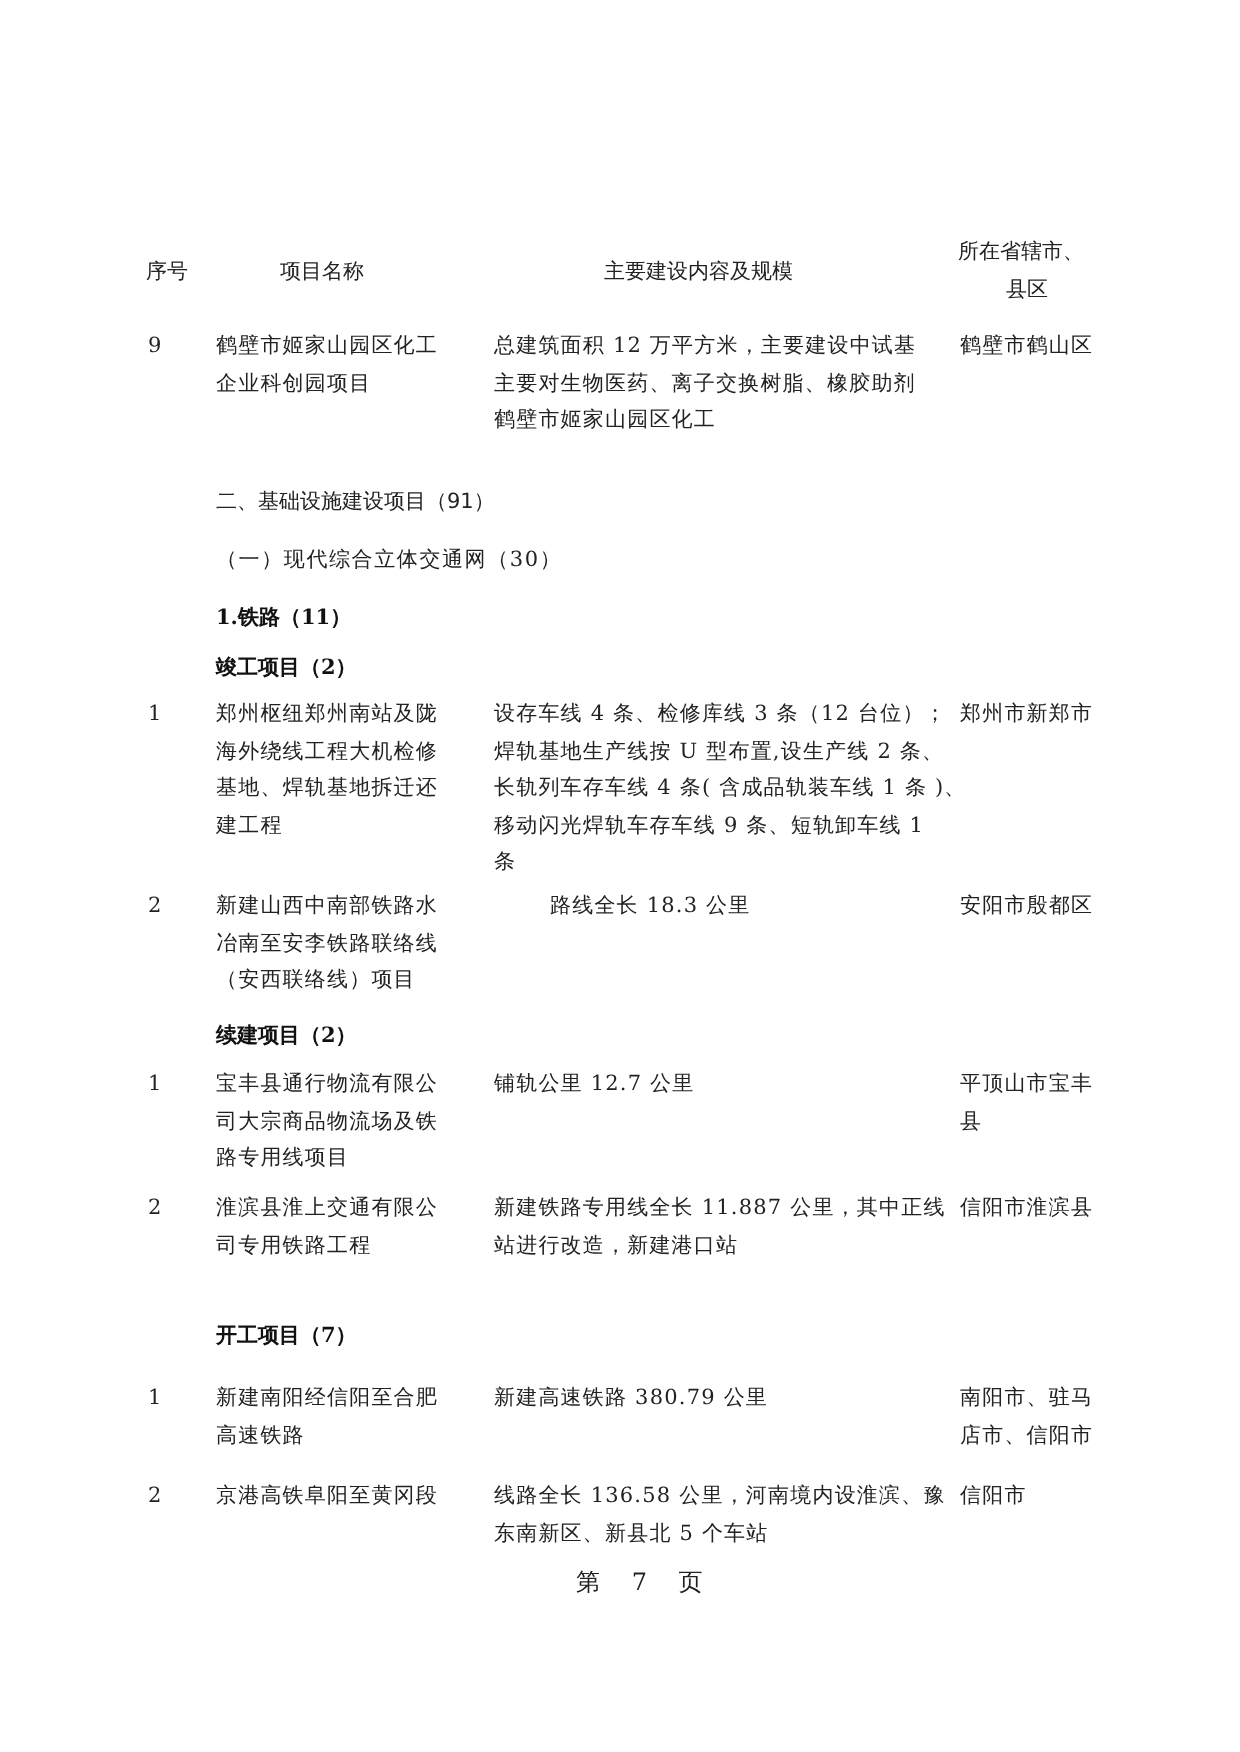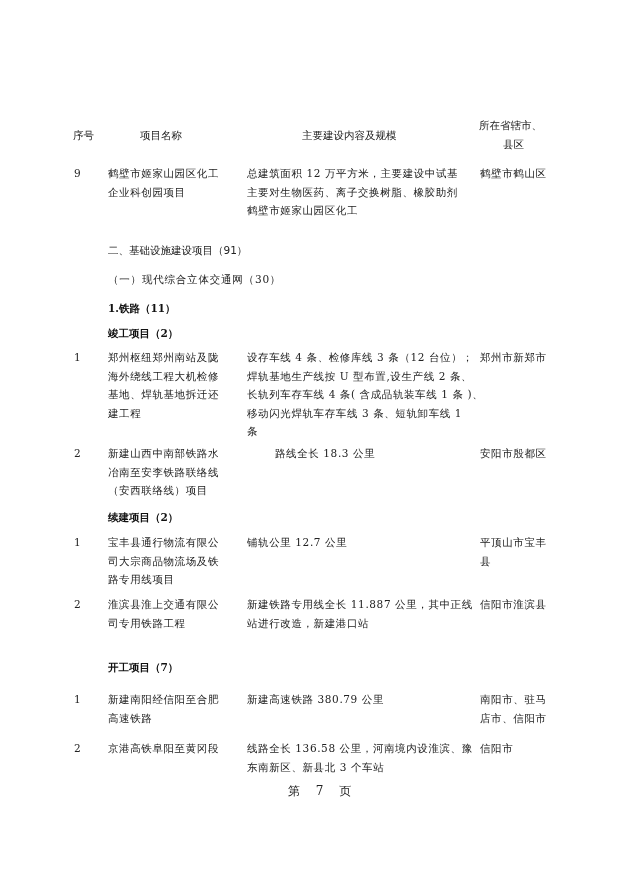--- a/index.html
+++ b/index.html
@@ -47,21 +47,21 @@
 <div class="abs cell" style="left:108px;top:348px;">
   <span class="line">郑州枢纽郑州南站及陇</span>
   <span class="line">海外绕线工程大机检修</span>
   <span class="line">基地、焊轨基地拆迁还</span>
   <span class="line">建工程</span>
 </div>
 <div class="abs cell" style="left:247px;top:348px;">
   <span class="line">设存车线 4 条、检修库线 3 条（12 台位）；</span>
   <span class="line">焊轨基地生产线按 U 型布置,设生产线 2 条、</span>
   <span class="line">长轨列车存车线 4 条( 含成品轨装车线 1 条 )、</span>
-  <span class="line">移动闪光焊轨车存车线 3 条、短轨卸车线 1</span>
+  <span class="line">移动闪光焊轨车存车线 9 条、短轨卸车线 1</span>
   <span class="line">条</span>
 </div>
 <div class="abs cell" style="left:480px;top:348px;">
   <span class="line">郑州市新郑市</span>
 </div>
 
 <div class="abs cell" style="left:74px;top:444px;">2</div>
 <div class="abs cell" style="left:108px;top:444px;">
   <span class="line">新建山西中南部铁路水</span>
   <span class="line">冶南至安李铁路联络线</span>
@@ -117,19 +117,19 @@
   <span class="line">南阳市、驻马</span>
   <span class="line">店市、信阳市</span>
 </div>
 
 <div class="abs cell" style="left:74px;top:739px;">2</div>
 <div class="abs cell" style="left:108px;top:739px;">
   <span class="line">京港高铁阜阳至黄冈段</span>
 </div>
 <div class="abs cell" style="left:247px;top:739px;">
   <span class="line">线路全长 136.58 公里，河南境内设淮滨、豫</span>
-  <span class="line">东南新区、新县北 3 个车站</span>
+  <span class="line">东南新区、新县北 5 个车站</span>
 </div>
 <div class="abs cell" style="left:480px;top:739px;">
   <span class="line">信阳市</span>
 </div>
 
 <div class="abs footer" style="left:288px;top:783px;">第 7 页</div>
 
 </body></html>

